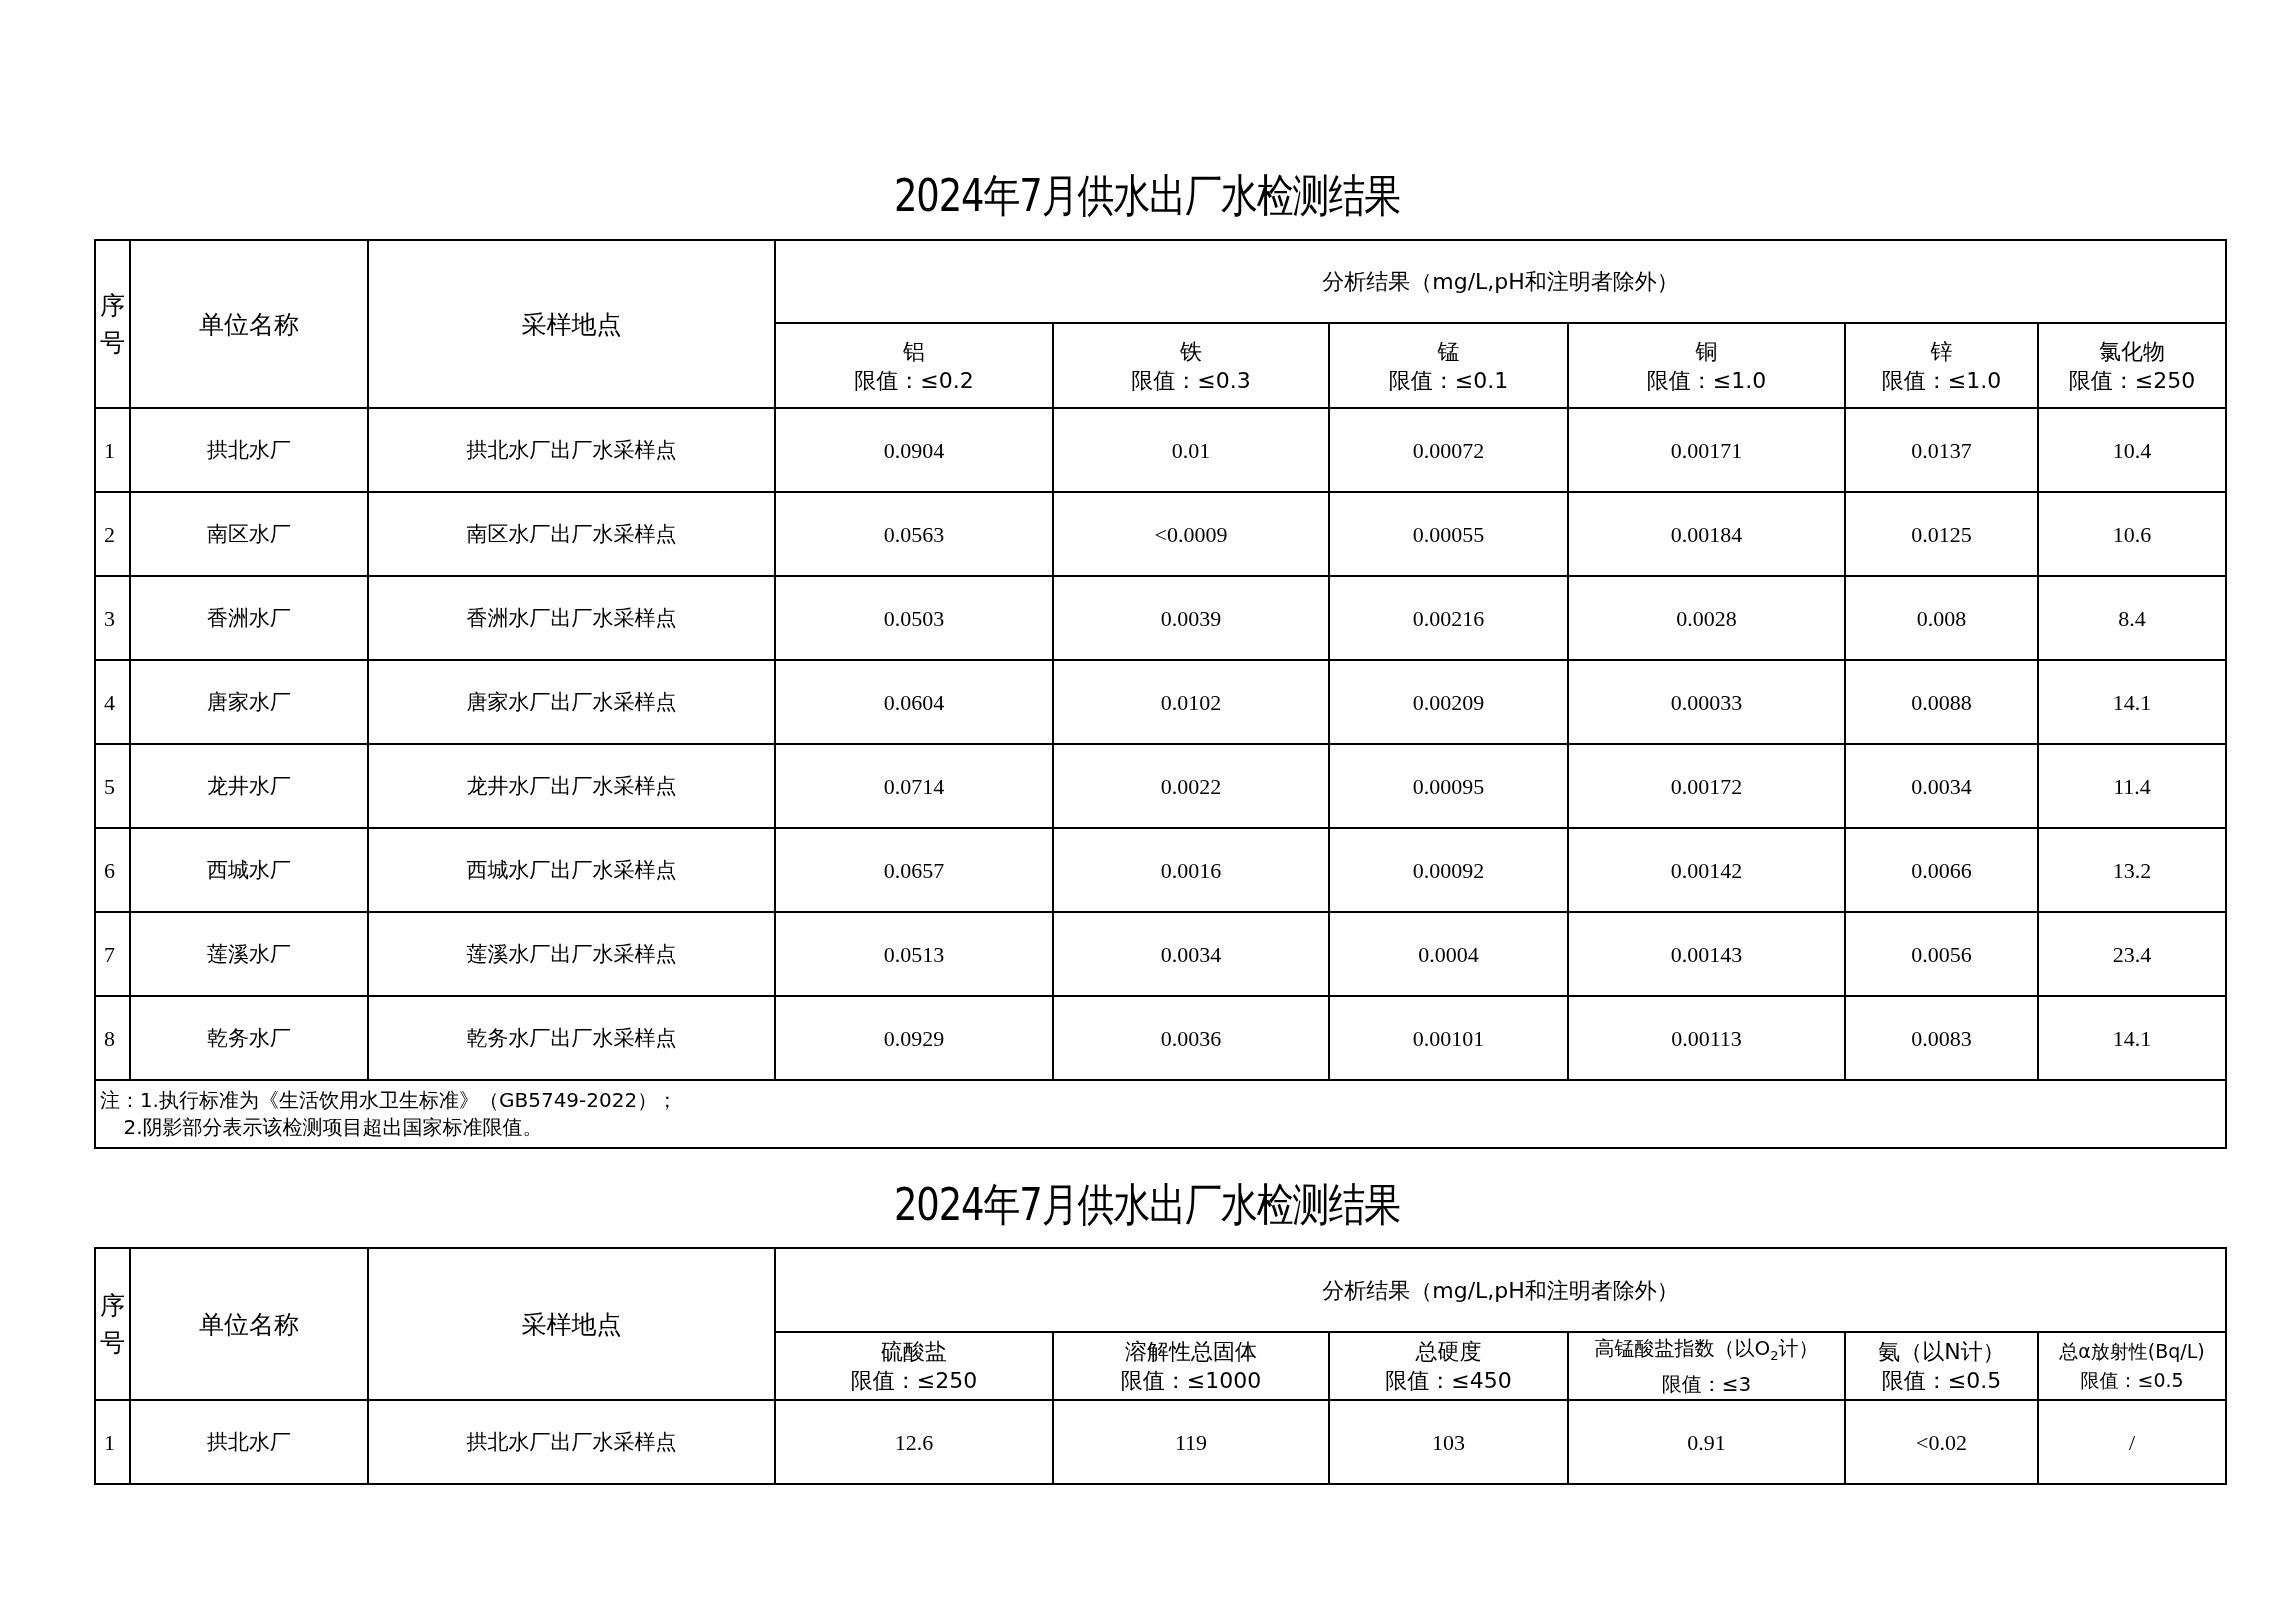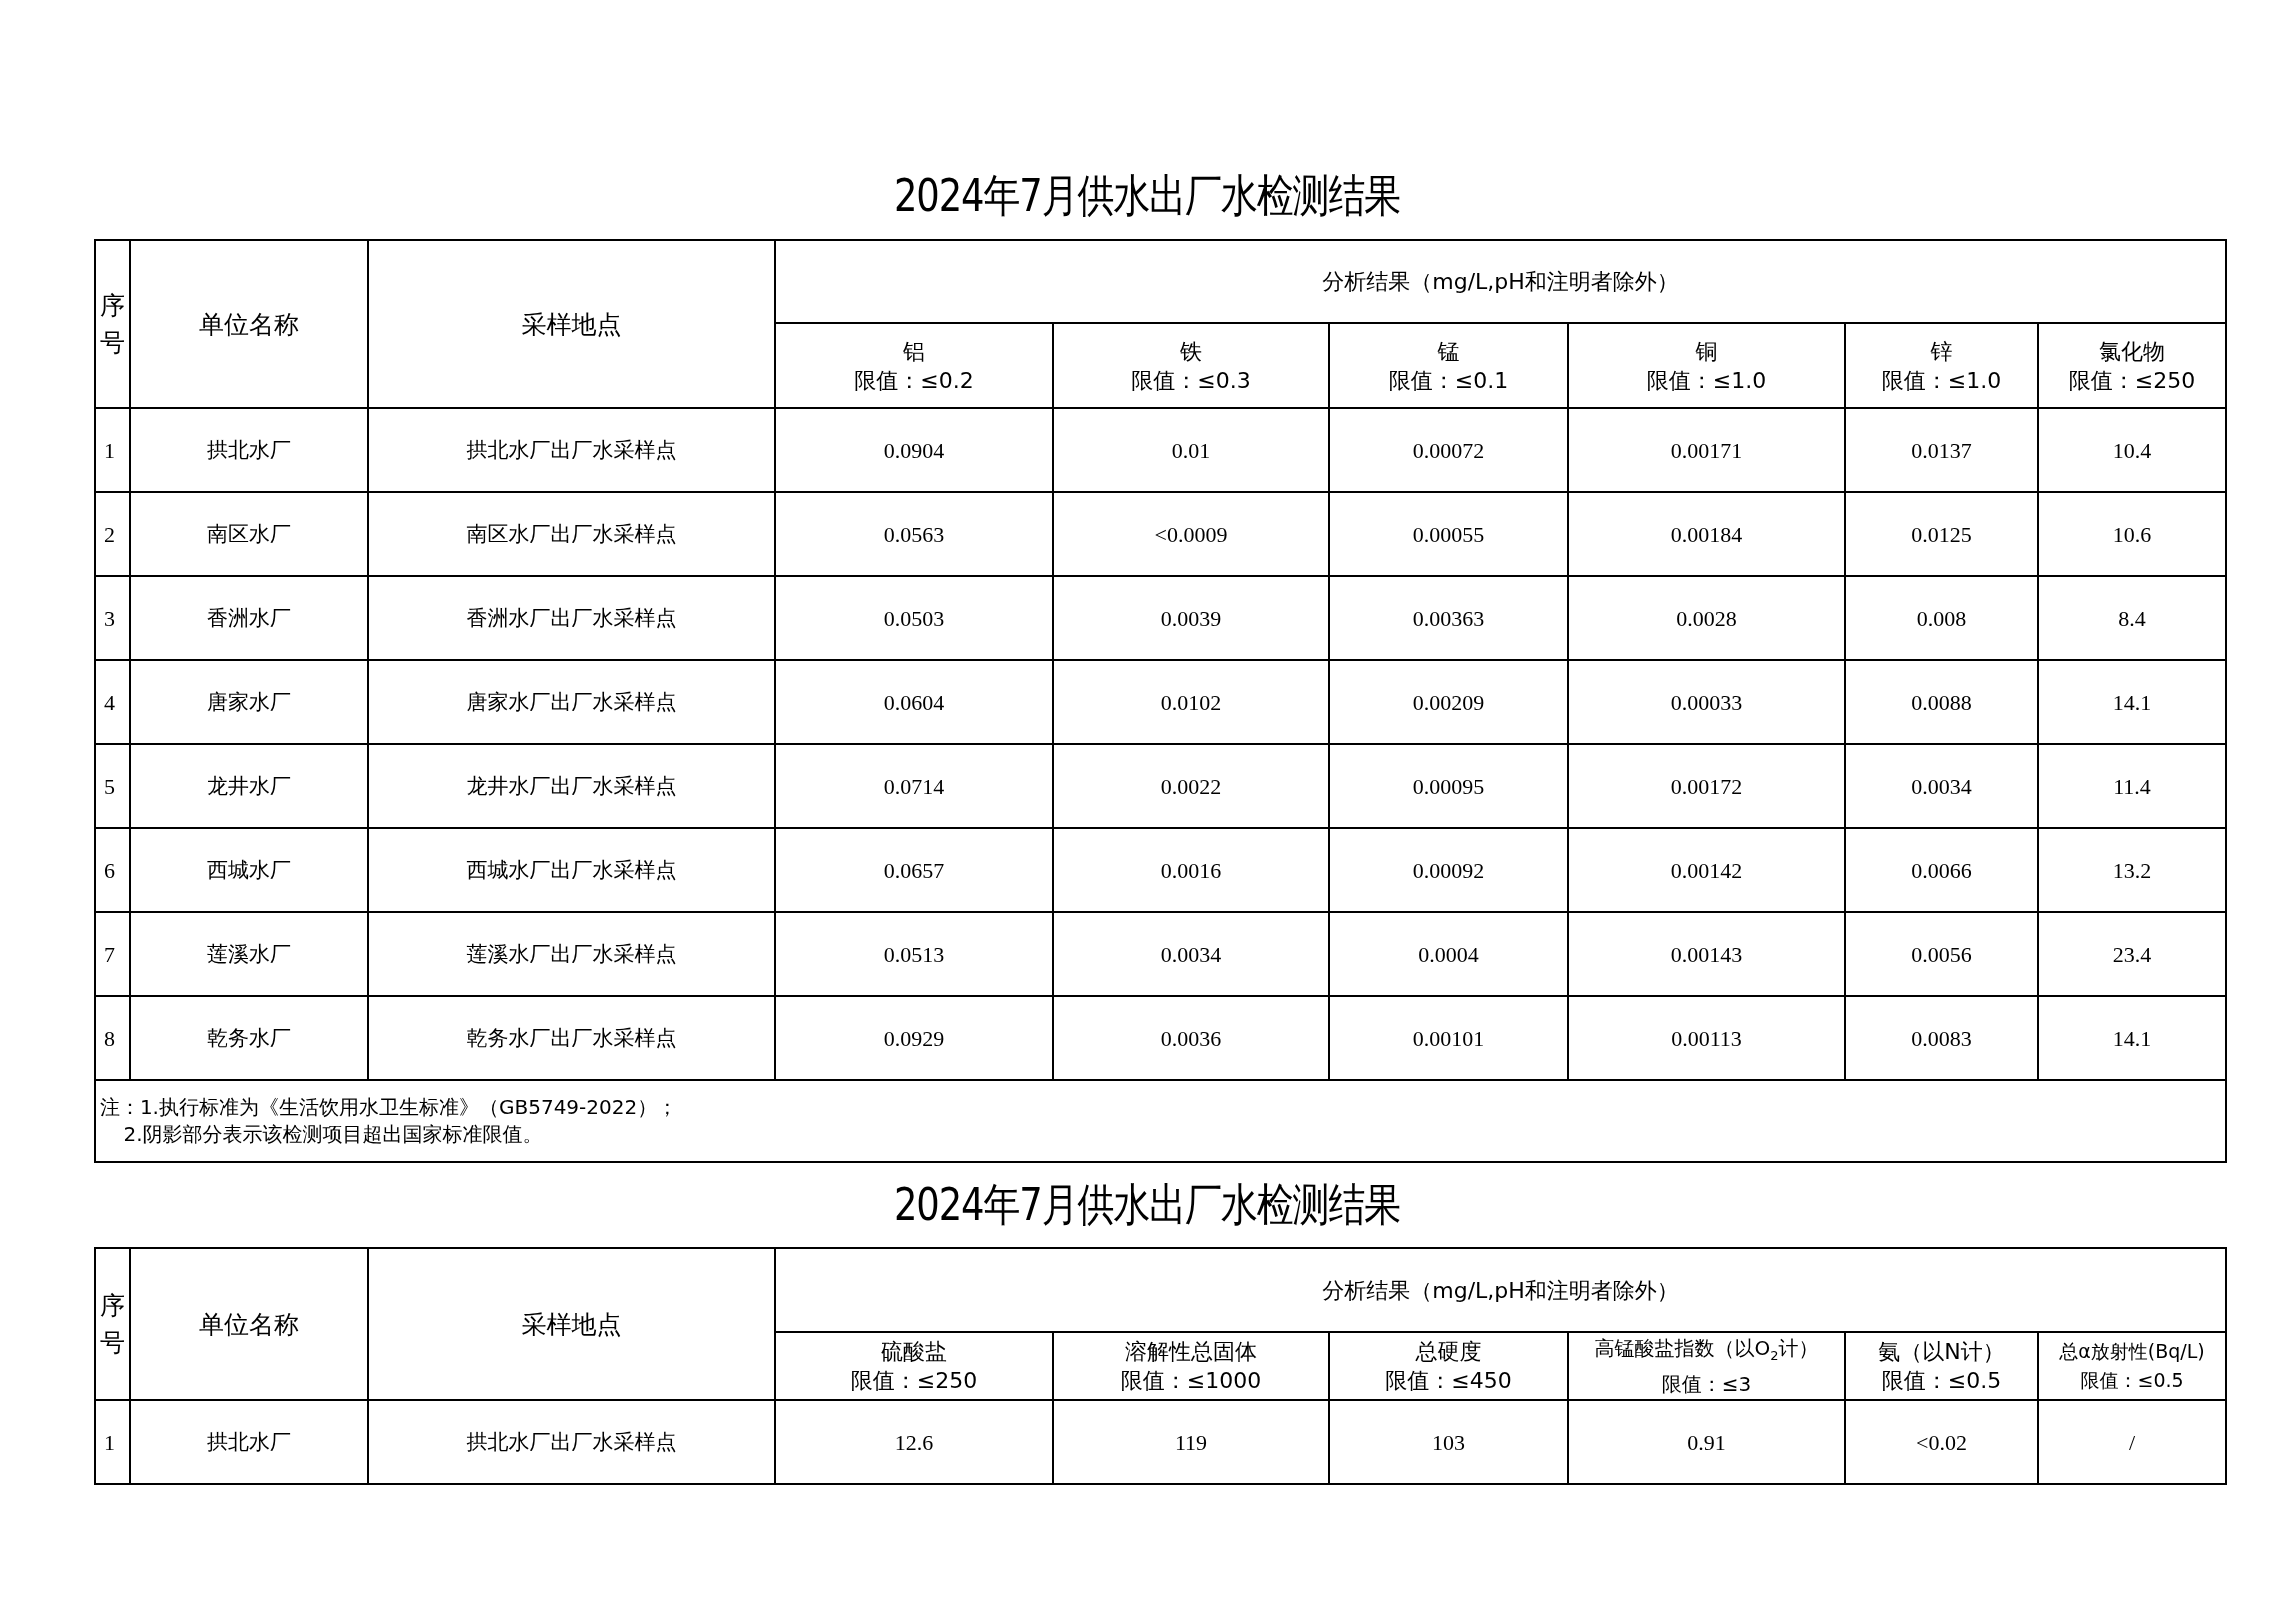--- a/index.html
+++ b/index.html
@@ -96,21 +96,21 @@
     <td class="num">0.00184</td>
     <td class="num">0.0125</td>
     <td class="num">10.6</td>
   </tr>
   <tr style="height:84px">
     <td class="seq num">3</td>
     <td class="cn">香洲水厂</td>
     <td class="cn">香洲水厂出厂水采样点</td>
     <td class="num">0.0503</td>
     <td class="num">0.0039</td>
-    <td class="num">0.00363</td>
+    <td class="num">0.00216</td>
     <td class="num">0.0028</td>
     <td class="num">0.008</td>
     <td class="num">8.4</td>
   </tr>
   <tr style="height:84px">
     <td class="seq num">4</td>
     <td class="cn">唐家水厂</td>
     <td class="cn">唐家水厂出厂水采样点</td>
     <td class="num">0.0604</td>
     <td class="num">0.0102</td>
@@ -157,21 +157,21 @@
     <td class="cn">乾务水厂</td>
     <td class="cn">乾务水厂出厂水采样点</td>
     <td class="num">0.0929</td>
     <td class="num">0.0036</td>
     <td class="num">0.00101</td>
     <td class="num">0.00113</td>
     <td class="num">0.0083</td>
     <td class="num">14.1</td>
   </tr>
 
-  <tr style="height:82px">
+  <tr style="height:68px">
     <td colspan="9" class="notes-cell">
       <span class="note-line1">注：1.执行标准为《生活饮用水卫生标准》（GB5749-2022）；</span>
       <span class="note-line2">2.阴影部分表示该检测项目超出国家标准限值。</span>
     </td>
   </tr>
 </tbody>
   </table>
 
 <div class="title" style="top:1175px;">2024年7月供水出厂水检测结果</div>
 

